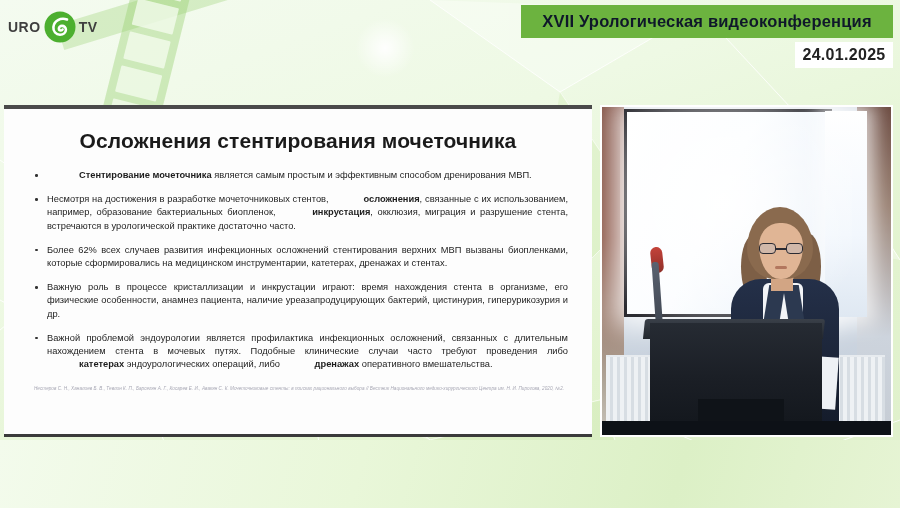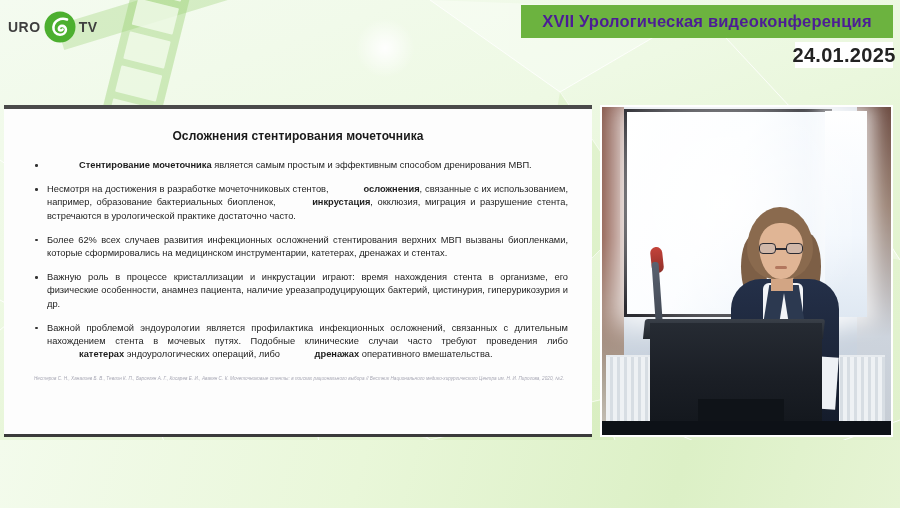--- a/index.html
+++ b/index.html
@@ -120,41 +120,41 @@
     left: 521px;
     top: 5px;
     width: 372px;
     height: 33px;
     background: #6cb33f;
     display: flex;
     align-items: center;
     justify-content: center;
   }
   .conf-banner-text {
-    color: #4c1d95;
+    color: #0f172a;
     font-size: 16.5px;
     font-weight: bold;
     letter-spacing: 0.2px;
     white-space: nowrap;
   }
 
   .conf-date {
     position: absolute;
     left: 795px;
     top: 42px;
     width: 98px;
     height: 26px;
     background: #ffffff;
     display: flex;
     align-items: center;
     justify-content: center;
   }
   .conf-date-text {
     color: #222222;
-    font-size: 20px;
+    font-size: 16px;
     font-weight: bold;
     letter-spacing: 0.3px;
   }
 
   
   .slide {
     position: absolute;
     left: 4px;
     top: 105px;
     width: 588px;
@@ -163,21 +163,21 @@
     border-top: 4px solid #4a4a4a;
     border-bottom: 3px solid #3a3a3a;
     box-sizing: border-box;
     overflow: hidden;
   }
   .slide-inner {
     padding: 14px 18px 6px 18px;
   }
   .slide-title {
     text-align: center;
-    font-size: 12px;
+    font-size: 21px;
     font-weight: bold;
     color: #1a1a1a;
     margin: 6px 0 16px 0;
     letter-spacing: 0.1px;
   }
   ul.bullets {
     list-style: none;
     margin: 0;
     padding: 0 6px 0 10px;
   }

